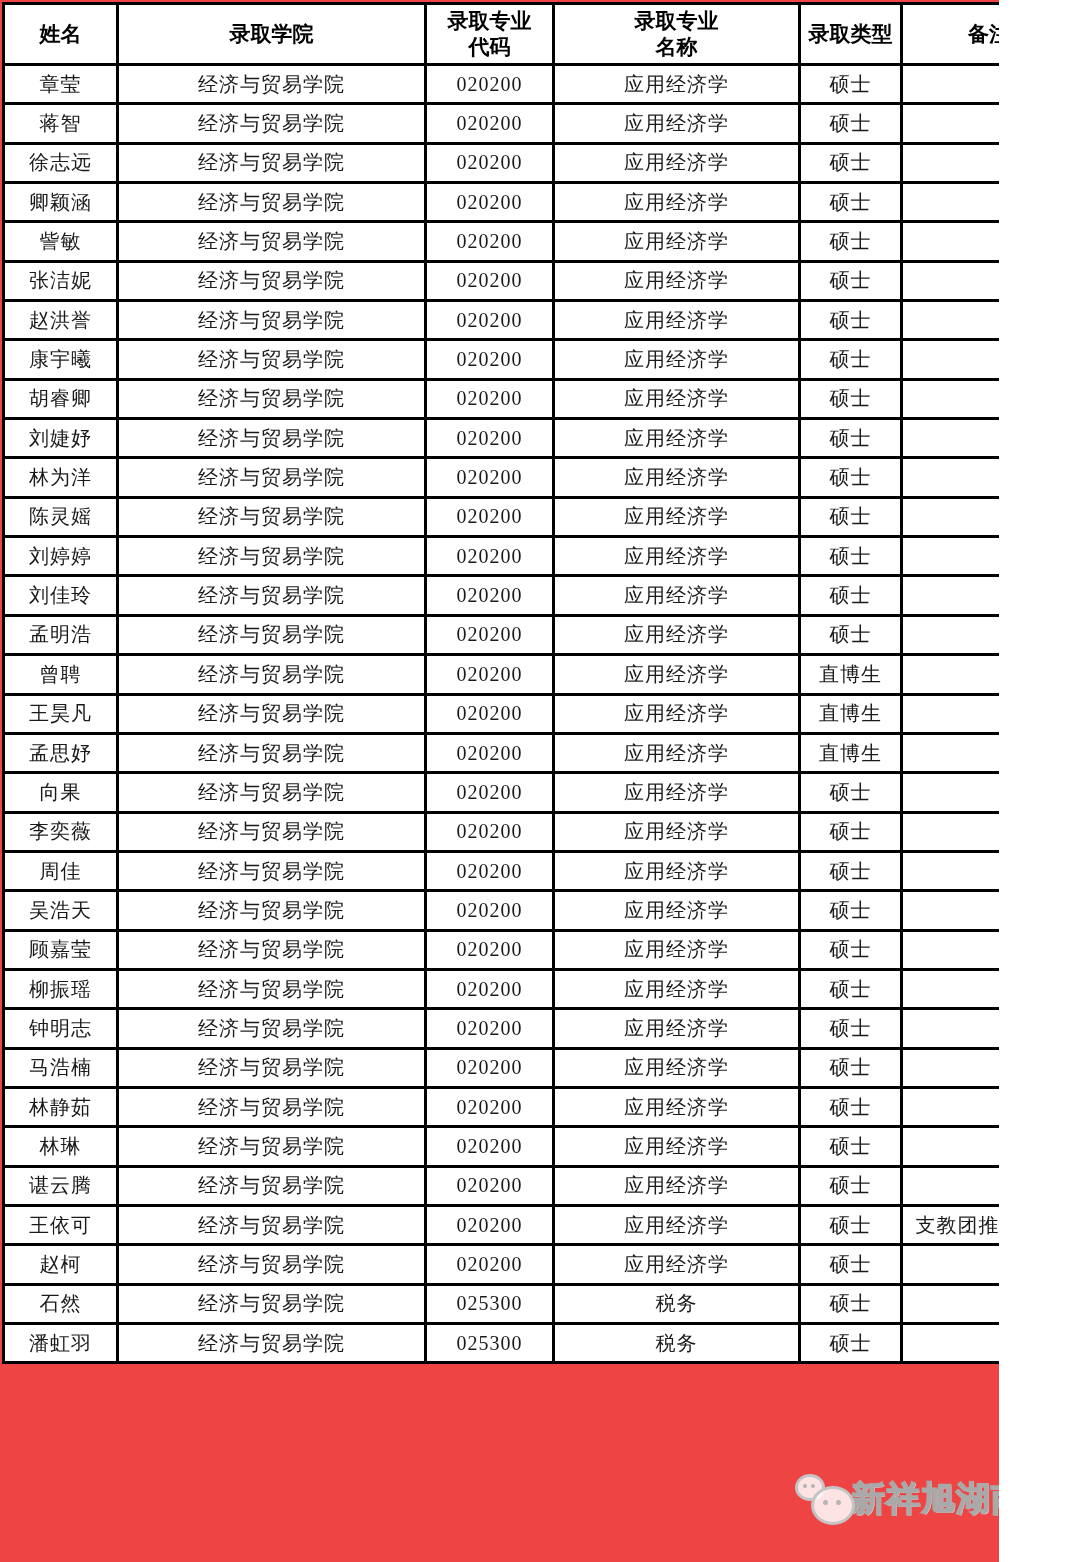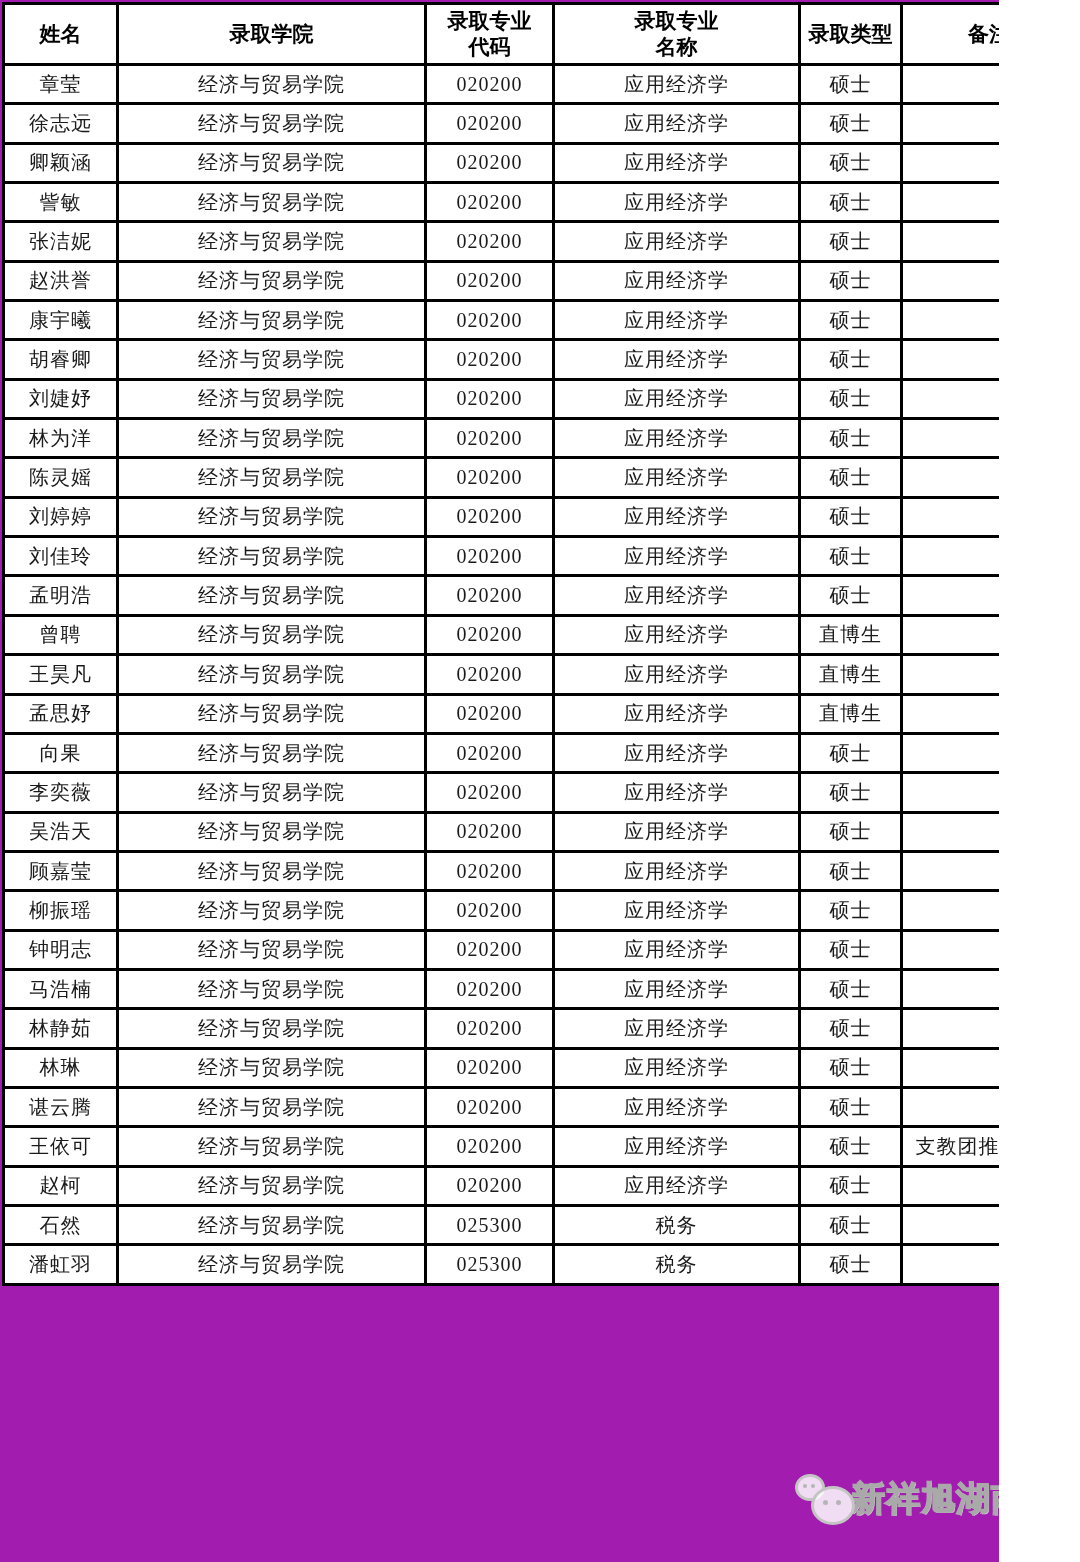--- a/index.html
+++ b/index.html
@@ -5,21 +5,21 @@
   html, body {
     margin: 0;
     padding: 0;
     background: #ffffff;
     font-family: "Liberation Serif", "DejaVu Serif", serif;
   }
   .page {
     position: relative;
     width: 999px;
     height: 1562px;
-    background: #a21caf;
+    background: #ef4444;
     overflow: hidden;
   }
   table.admission-table {
     position: absolute;
     left: 2px;
     top: 2px;
     width: 1073px;
     border-collapse: collapse;
     table-layout: fixed;
     background: #ffffff;
@@ -131,20 +131,28 @@
     <tbody>
         <tr>
           <td>章莹</td>
           <td>经济与贸易学院</td>
           <td>020200</td>
           <td>应用经济学</td>
           <td>硕士</td>
           <td></td>
         </tr>
         <tr>
+          <td>蒋智</td>
+          <td>经济与贸易学院</td>
+          <td>020200</td>
+          <td>应用经济学</td>
+          <td>硕士</td>
+          <td></td>
+        </tr>
+        <tr>
           <td>徐志远</td>
           <td>经济与贸易学院</td>
           <td>020200</td>
           <td>应用经济学</td>
           <td>硕士</td>
           <td></td>
         </tr>
         <tr>
           <td>卿颖涵</td>
           <td>经济与贸易学院</td>
@@ -268,20 +276,28 @@
         <tr>
           <td>向果</td>
           <td>经济与贸易学院</td>
           <td>020200</td>
           <td>应用经济学</td>
           <td>硕士</td>
           <td></td>
         </tr>
         <tr>
           <td>李奕薇</td>
+          <td>经济与贸易学院</td>
+          <td>020200</td>
+          <td>应用经济学</td>
+          <td>硕士</td>
+          <td></td>
+        </tr>
+        <tr>
+          <td>周佳</td>
           <td>经济与贸易学院</td>
           <td>020200</td>
           <td>应用经济学</td>
           <td>硕士</td>
           <td></td>
         </tr>
         <tr>
           <td>吴浩天</td>
           <td>经济与贸易学院</td>
           <td>020200</td>

